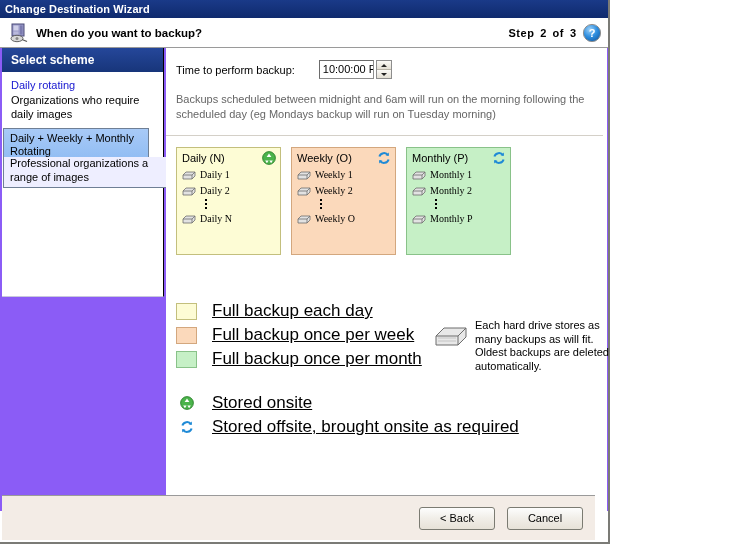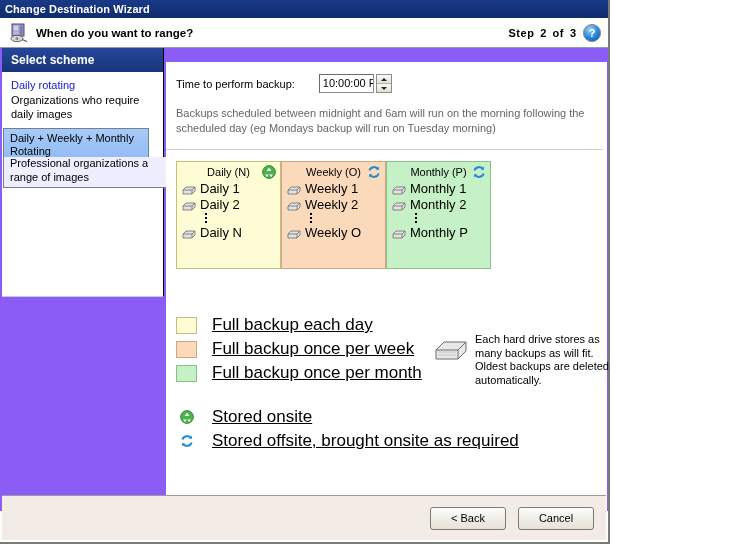--- a/index.html
+++ b/index.html
@@ -163,21 +163,21 @@
     width: 166px;
     box-sizing: border-box;
     position: relative;
     top: -1px;
   }
 
   
   .main {
     position: absolute;
     left: 166px;
-    top: 14px;
+    top: 0;
     right: 1px;
     height: 463px;
     background: #ffffff;
   }
 
   .time-row {
     display: flex;
     align-items: center;
     padding: 12px 0 0 10px;
   }
@@ -247,22 +247,22 @@
 
   .divider {
     height: 1px;
     background: #d4d0c8;
     margin: 13px 4px 0 0;
   }
 
   
   .boxes {
     display: flex;
+    gap: 10px;
     padding: 11px 0 0 10px;
-    text-align: center;
   }
   .sbox {
     width: 105px;
     height: 108px;
     box-sizing: border-box;
     border: 1px solid #9aa58f;
     padding: 4px 5px 0 5px;
     position: relative;
   }
   .sbox.daily   { background: #fdfcd5; border-color: #c3bf7d; }
@@ -278,22 +278,23 @@
     right: 4px;
     top: 3px;
     width: 14px;
     height: 14px;
   }
   .drive-row {
     display: flex;
     align-items: center;
     gap: 4px;
     margin-top: 3px;
-    font-size: 13px;
+    font-size: 10px;
     line-height: 13px;
+    font-family: Liberation Serif, serif;
   }
   .drive-ico { width: 14px; height: 10px; flex: 0 0 auto; }
   .vdots {
     text-align: center;
     width: 48px;
     margin-top: 2px;
     line-height: 4px;
     font-size: 11px;
     color: #000;
   }
@@ -347,21 +348,21 @@
   .drive-note-txt {
     font-size: 11px;
     color: #000;
     line-height: 13.5px;
   }
 
   
   .buttonbar {
     position: absolute;
     left: 2px;
-    right: 2px;
+    right: 13px;
     bottom: 2px;
     height: 45px;
     background: #f3ece6;
     border-top: 1px solid #9a9a9a;
     display: flex;
     align-items: center;
     justify-content: flex-end;
     padding-right: 12px;
     box-sizing: border-box;
     gap: 12px;
@@ -402,21 +403,21 @@
         <svg viewBox="0 0 22 22" width="22" height="22">
           <rect x="4" y="2" width="12" height="12" fill="#9a9ac8" stroke="#4a4a78" stroke-width="1"></rect>
           <rect x="5.5" y="3.5" width="5" height="5" fill="#cfcfe8"></rect>
           <rect x="12" y="3.5" width="2.5" height="9" fill="#7b7baf"></rect>
           <rect x="5.5" y="9.5" width="5" height="3" fill="#b9b9dc"></rect>
           <ellipse cx="9" cy="16.5" rx="6" ry="3.2" fill="#d8d8d8" stroke="#555" stroke-width="0.9"></ellipse>
           <circle cx="9" cy="16.4" r="1.5" fill="#888"></circle>
           <path d="M14 17.5 L19 19.5" stroke="#555" stroke-width="1.2" fill="none"></path>
         </svg>
       </span>
-      <span class="header-title">When do you want to range?</span>
+      <span class="header-title">When do you want to backup?</span>
       <div class="header-step">
         <span class="word">Step</span>
         <span>2</span>
         <span class="word">of</span>
         <span>3</span>
         <span class="help-btn">
           <svg viewBox="0 0 20 20" width="20" height="20">
             <defs>
               <radialGradient id="hg" cx="38%" cy="30%" r="75%">
                 <stop offset="0%" stop-color="#9fd2f8"></stop>

